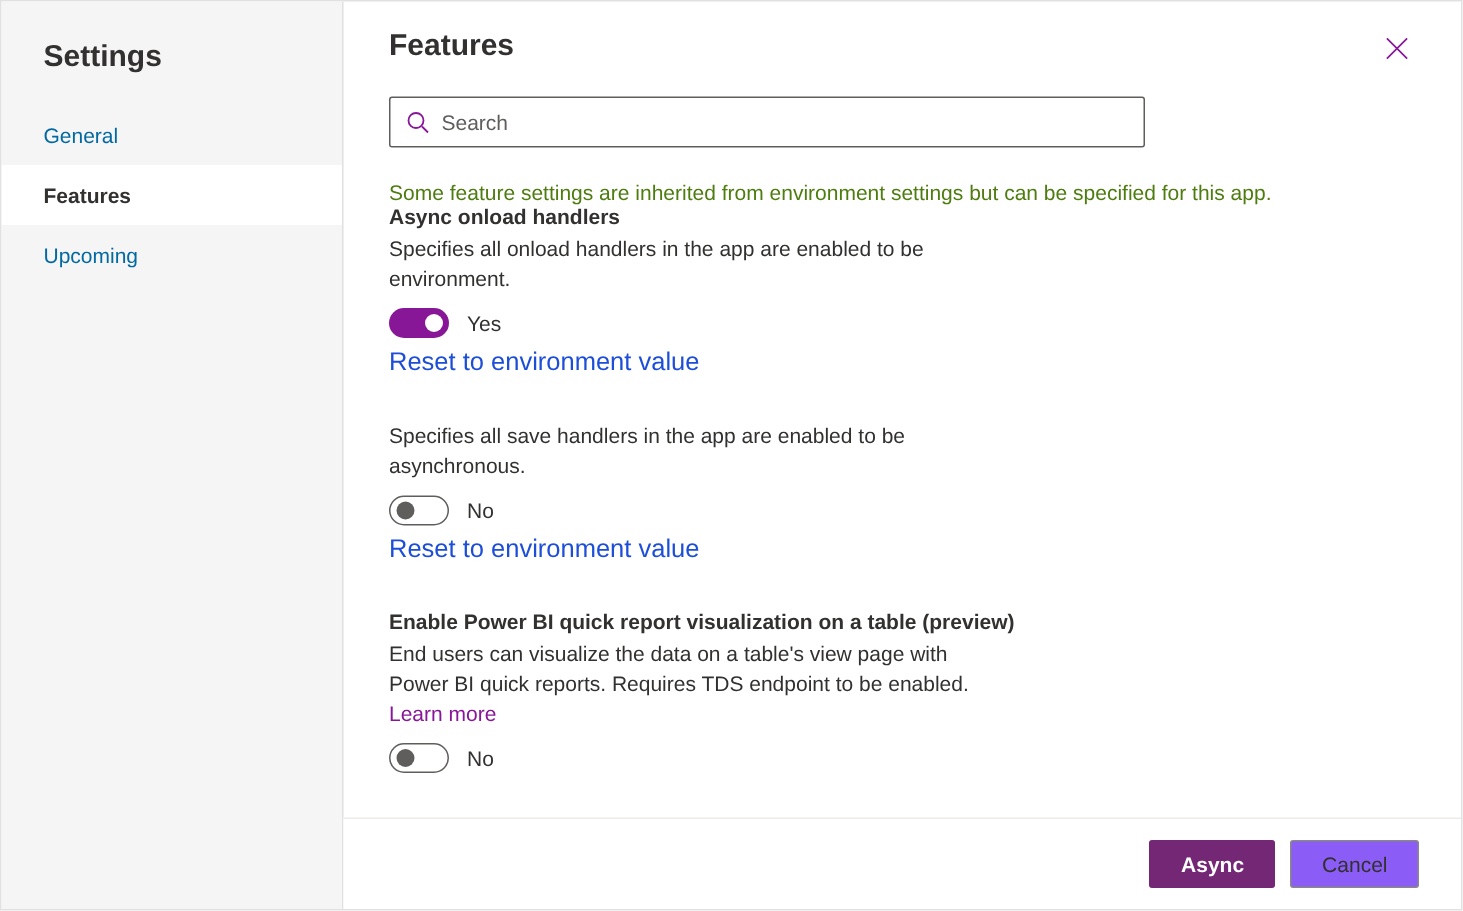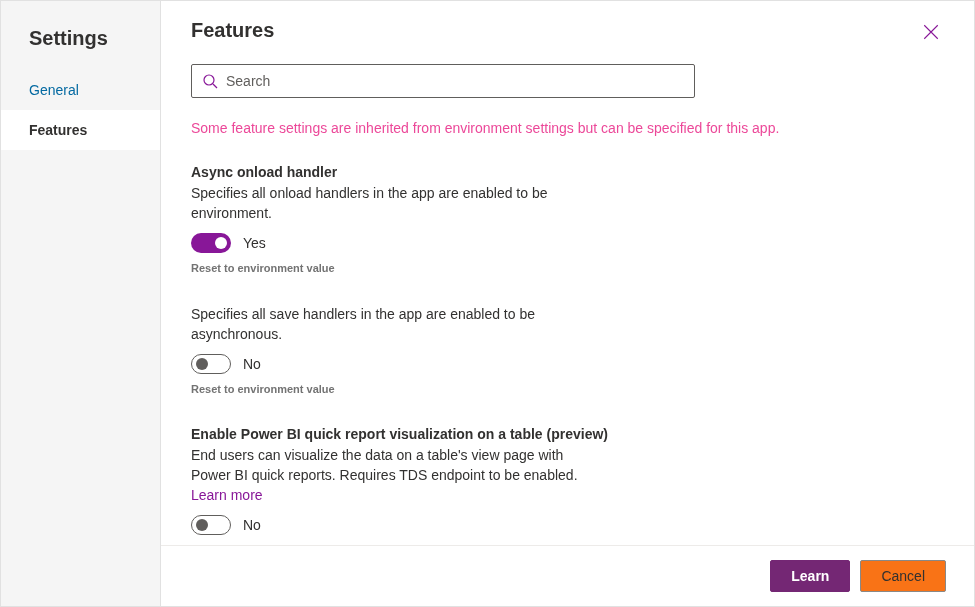--- a/index.html
+++ b/index.html
@@ -15,21 +15,21 @@
       width: 975px;
       height: 607px;
       overflow: hidden;
       border: 1px solid #e1e1e1;
     }
     .container {
       display: flex;
       height: 100%;
     }
     .sidebar {
-      width: 160px;
+      width: 228px;
       background: #f5f5f5;
       border-right: 1px solid #e1e1e1;
       padding-top: 18px;
       flex-shrink: 0;
     }
     .sidebar-title {
       font-size: 20px;
       font-weight: 600;
       padding: 8px 28px 20px;
       color: #323130;
@@ -112,22 +112,21 @@
       flex: 1;
       font-size: 14px;
       color: #605e5c;
       background: transparent;
     }
     .search-input::placeholder {
       color: #605e5c;
     }
     .intro-text {
       font-size: 14px;
-      color: #ec4899;
-      margin-bottom: 28px;
+      color: #4d7c0f;
     }
     .feature-block {
       margin-bottom: 30px;
       max-width: 560px;
     }
     .feature-title {
       font-weight: 600;
       font-size: 14px;
       color: #323130;
       margin-bottom: 4px;
@@ -183,25 +182,24 @@
     .toggle.off .toggle-knob {
       background: #605e5c;
       left: 4px;
     }
     .toggle-label {
       margin-left: 12px;
       font-size: 14px;
       color: #323130;
     }
     .reset-link {
-      color: #737373;
-      font-size: 11px;
+      color: #1d4ed8;
+      font-size: 17px;
       cursor: pointer;
       text-decoration: none;
-      font-weight: bold;
     }
     .footer {
       display: flex;
       justify-content: flex-end;
       gap: 10px;
       padding: 14px 28px;
       border-top: 1px solid #edebe9;
       background: #fff;
     }
     .btn {
@@ -211,33 +209,34 @@
       cursor: pointer;
       font-family: inherit;
     }
     .btn-primary {
       background: #742774;
       color: #fff;
       border: 1px solid #742774;
       font-weight: 600;
     }
     .btn-secondary {
-      background: #f97316;
+      background: #8b5cf6;
       color: #323130;
       border: 1px solid #8a8886;
     }
   </style>
 </head>
 <body>
 
 <div class="container">
   <nav class="sidebar">
     <h1 class="sidebar-title">Settings</h1>
     <div class="sidebar-item">General</div>
     <div class="sidebar-item active">Features</div>
+    <div class="sidebar-item">Upcoming</div>
   </nav>
 
   <div class="main">
     <div class="content-scroll">
       <div class="page-header">
         <h2 class="page-title">Features</h2>
         <button class="close-btn">
           <svg viewBox="0 0 16 16" fill="none" stroke="currentColor" stroke-width="1">
             <path d="M2 2 L14 14 M14 2 L2 14"></path>
           </svg>
@@ -248,21 +247,21 @@
         <svg viewBox="0 0 16 16" fill="none" stroke="currentColor" stroke-width="1.2">
           <circle cx="7" cy="7" r="5"></circle>
           <path d="M11 11 L15 15"></path>
         </svg>
         <input type="text" class="search-input" placeholder="Search" style="">
       </div>
 
       <p class="intro-text">Some feature settings are inherited from environment settings but can be specified for this app.</p>
 
       <div class="feature-block">
-        <div class="feature-title">Async onload handler</div>
+        <div class="feature-title">Async onload handlers</div>
         <div class="feature-desc">Specifies all onload handlers in the app are enabled to be environment.</div>
         <div class="toggle-row">
           <div class="toggle on">
             <div class="toggle-knob"></div>
           </div>
           <span class="toggle-label">Yes</span>
         </div>
         <a class="reset-link">Reset to environment value</a>
       </div>
 
@@ -285,17 +284,17 @@
         <div class="toggle-row">
           <div class="toggle off">
             <div class="toggle-knob"></div>
           </div>
           <span class="toggle-label">No</span>
         </div>
       </div>
     </div>
 
     <div class="footer">
-      <button class="btn btn-primary">Learn</button>
+      <button class="btn btn-primary">Async</button>
       <button class="btn btn-secondary">Cancel</button>
     </div>
   </div>
 </div>
 
 </body></html>

